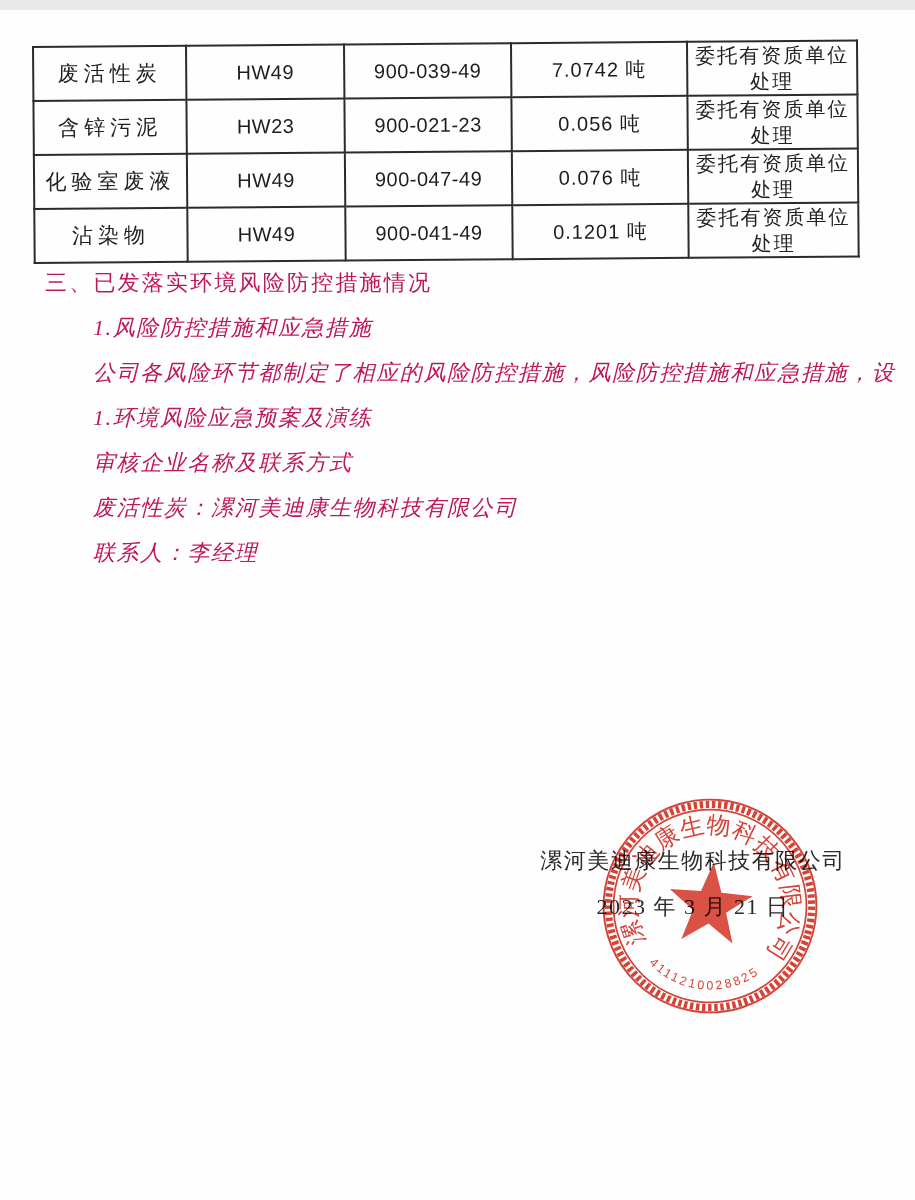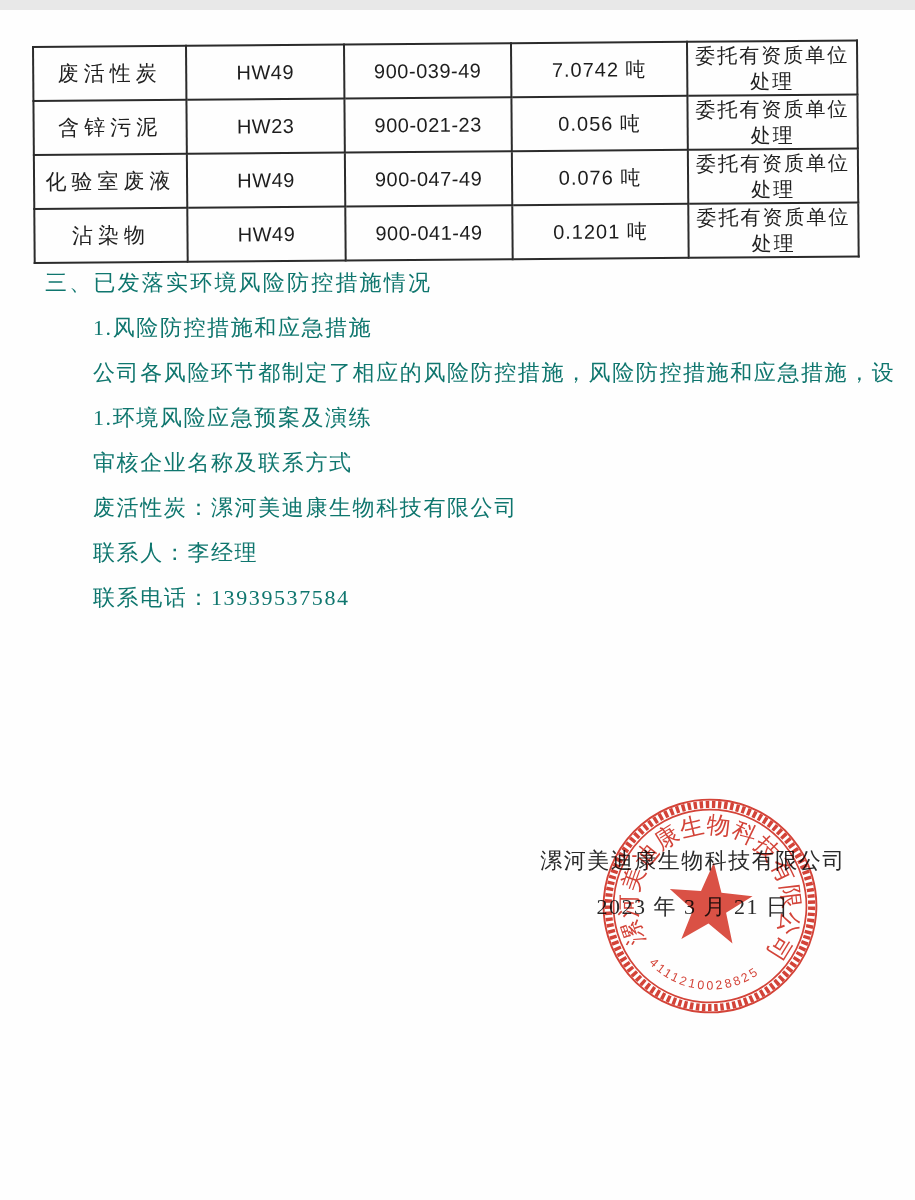--- a/index.html
+++ b/index.html
@@ -29,23 +29,23 @@
   .cell-amt {
     font-family:"Liberation Sans","DejaVu Sans",sans-serif; font-size:20px;
     letter-spacing:1px; color:#1d1d1d;
   }
   .cell-disposal { font-size:20px; line-height:26px; letter-spacing:2px; padding:1px 6px; }
 
   
   .body-text { position:absolute; left:45px; top:250px; width:838px; }
   .line {
     height:45px; line-height:45px; font-size:22px; letter-spacing:1.6px;
-    white-space:nowrap; color:#0f766e;
+    white-space:nowrap; color:#be185d;
   }
-  .line.indent { padding-left:48px; }
+  .line.indent { padding-left:48px;font-style:italic; }
   .line.heading { letter-spacing:2.2px; }
 
   
   .signature {
     position:absolute; left:483px; top:828px; width:420px; text-align:center;
     font-size:22px; color:#2a2a2a;
   }
   .sig-line { height:46px; line-height:46px; letter-spacing:1.5px; white-space:nowrap; }
 
   
@@ -102,21 +102,20 @@
   </table>
 
   <div class="body-text">
     <p class="line heading">三、已发落实环境风险防控措施情况</p>
     <p class="line indent">1.风险防控措施和应急措施</p>
     <p class="line indent">公司各风险环节都制定了相应的风险防控措施，风险防控措施和应急措施，设</p>
     <p class="line indent">1.环境风险应急预案及演练</p>
     <p class="line indent">审核企业名称及联系方式</p>
     <p class="line indent">废活性炭：漯河美迪康生物科技有限公司</p>
     <p class="line indent">联系人：李经理</p>
-    <p class="line indent">联系电话：13939537584</p>
   </div>
 
   <div class="signature">
     <div class="sig-line">漯河美迪康生物科技有限公司</div>
     <div class="sig-line">2023 年 3 月 21 日</div>
   </div>
 
   <div class="seal">
     <svg viewBox="0 0 240 240" xmlns="http://www.w3.org/2000/svg">
       <defs>

